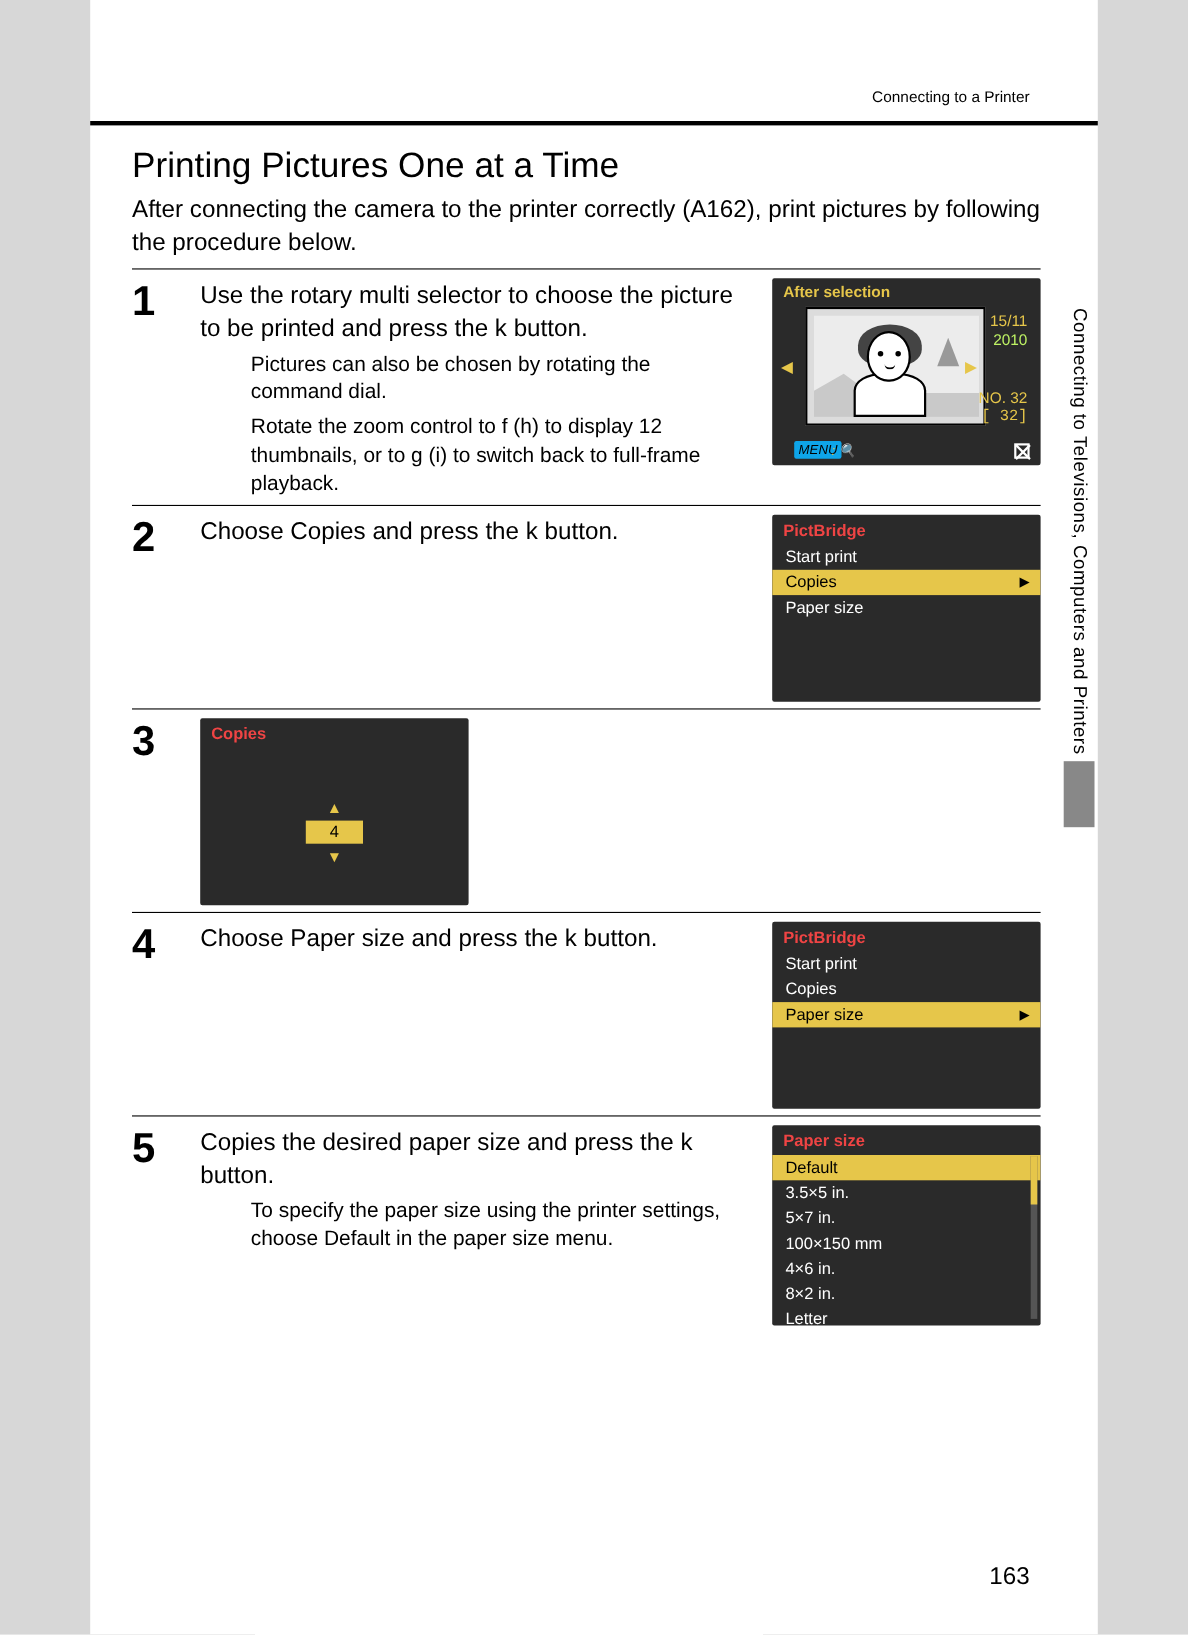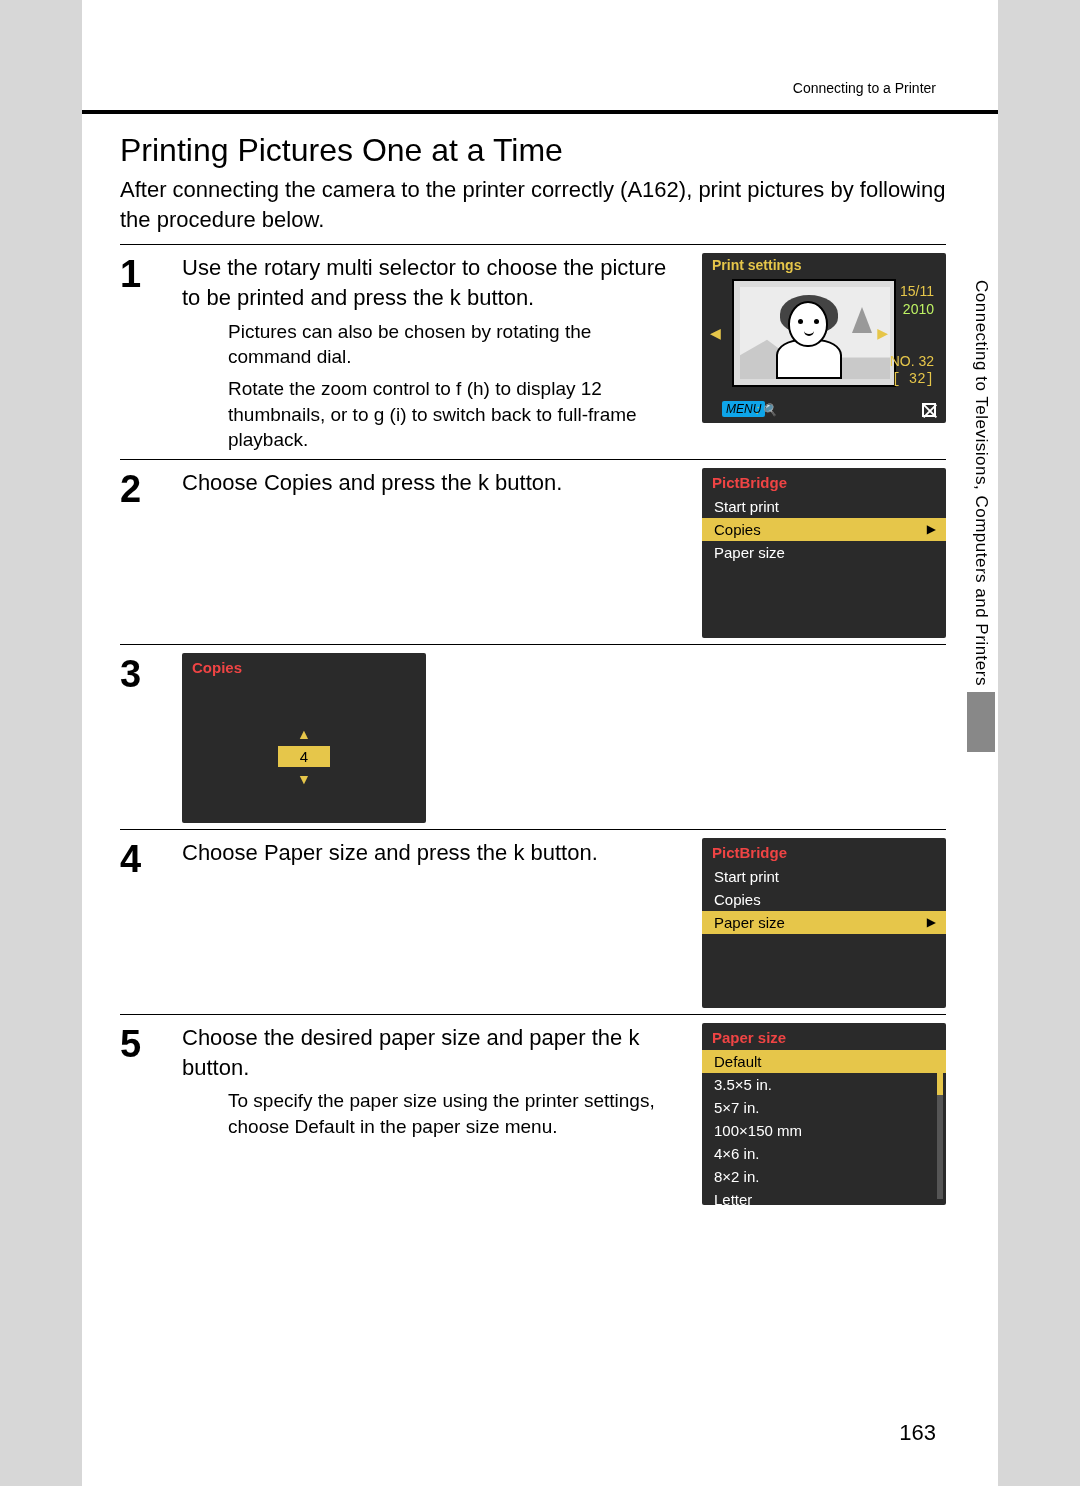--- a/index.html
+++ b/index.html
@@ -76,21 +76,21 @@
 
     <div class="step">
       <div class="stepnum">1</div>
       <div class="stepbody">
         <div class="stepmain">Use the rotary multi selector to choose the picture to be printed and press the k button.</div>
         <div class="stepnote">Pictures can also be chosen by rotating the command dial.</div>
         <div class="stepnote">Rotate the zoom control to f (h) to display 12 thumbnails, or to g (i) to switch back to full-frame playback.</div>
       </div>
       <div class="stepright">
         <div class="lcd print">
-          <div class="ptitle">Print settings</div>
+          <div class="ptitle">After selection</div>
           <div class="frame">
             <div class="portrait">
               <div class="sky"></div>
                 <div class="mtn"></div>
                 <div class="sail"></div>
               <div class="hair"></div>
                 <div class="body"></div>
                 <div class="head"></div>
               <div class="eye1"></div>
                 <div class="eye2"></div>
@@ -154,21 +154,21 @@
           <div class="item">Copies</div>
           <div class="item sel"><span>Paper size</span><span class="caret">▶</span></div>
         </div>
       </div>
     </div>
     <hr class="thin">
 
     <div class="step">
       <div class="stepnum">5</div>
       <div class="stepbody">
-        <div class="stepmain">Choose the desired paper size and paper the k button.</div>
+        <div class="stepmain">Copies the desired paper size and press the k button.</div>
         <div class="stepnote">To specify the paper size using the printer settings, choose Default in the paper size menu.</div>
       </div>
       <div class="stepright">
         <div class="lcd paper">
           <div class="title">Paper size</div>
           <div class="list">
             <div class="item sel">Default</div>
             <div class="item">3.5×5 in.</div>
             <div class="item">5×7 in.</div>
             <div class="item">100×150 mm</div>

